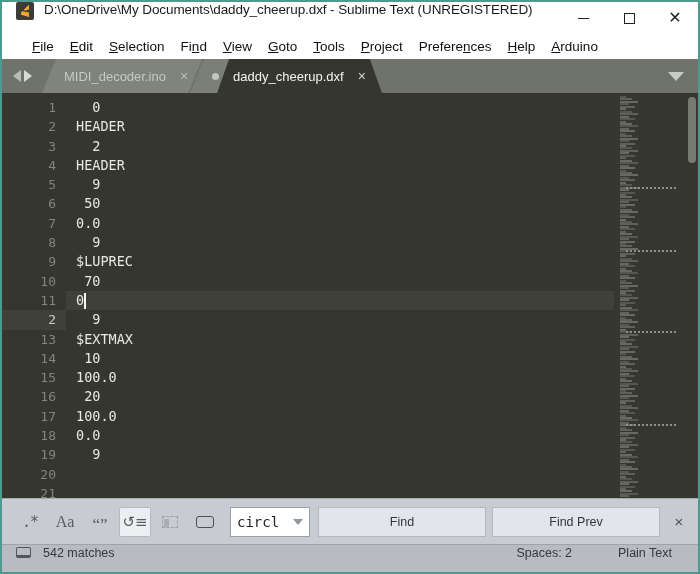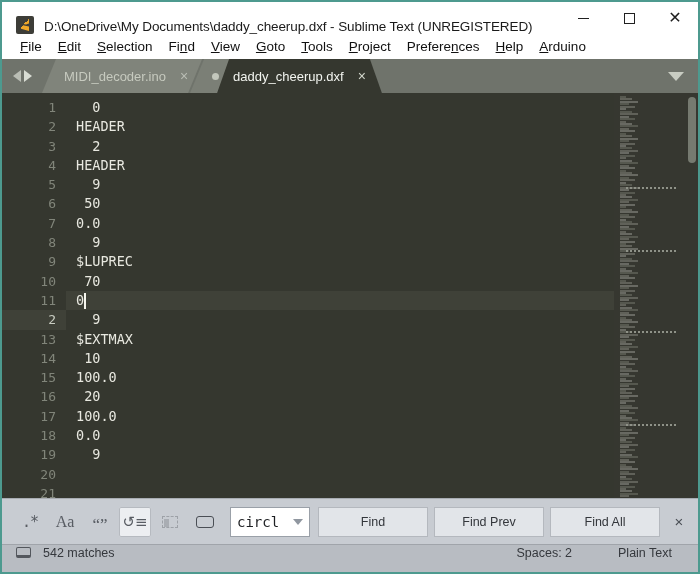--- a/index.html
+++ b/index.html
@@ -19,21 +19,21 @@
     display: flex;
     flex-direction: column;
     overflow: hidden;
   }
 
   
   #titlebar {
     height: 32px;
     background: #ffffff;
     display: flex;
-    align-items: flex-end;
+    align-items: flex-start;
     flex: 0 0 auto;
     position: relative;
   }
   #app-icon {
     width: 18px; height: 18px;
     margin-left: 14px;
     background: #3d3d38;
     border-radius: 2px;
     position: relative;
     flex: 0 0 auto;
@@ -70,21 +70,21 @@
   .min-glyph { width: 11px; height: 1px; background: #202020; display:block; }
   .max-glyph { width: 11px; height: 11px; border: 1.3px solid #202020; display:block; }
   .close-glyph { font-size: 16px; line-height: 1; font-weight: 300; }
 
   
   #menubar {
     height: 25px;
     background: #ffffff;
     display: flex;
     align-items: center;
-    padding-left: 10px;
+    padding-left: 22px;
     flex: 0 0 auto;
     border-bottom: 1px solid #ffffff;
   }
   .menu-item {
     font-size: 13.5px;
     color: #111111;
     padding: 2px 8px;
     white-space: nowrap;
     cursor: default;
   }
@@ -690,21 +690,20 @@
       </div>
 
     <div id="search-field">
       <div id="search-value">circl</div>
       <span id="search-caret"></span>
     </div>
 
     <div id="find-buttons" style="display:flex;align-items:center;flex:1 1 auto;min-width:0;">
         <div class="find-btn">Find</div>
         <div class="find-btn">Find Prev</div>
-        <div class="find-btn">Find All</div>
       </div>
 
     <div id="find-close">×</div>
   </div>
 
   <div id="statusbar">
     <div id="status-icon"></div>
     <div id="status-matches">542 matches</div>
     <div class="status-right">
       <div>Spaces: 2</div>

